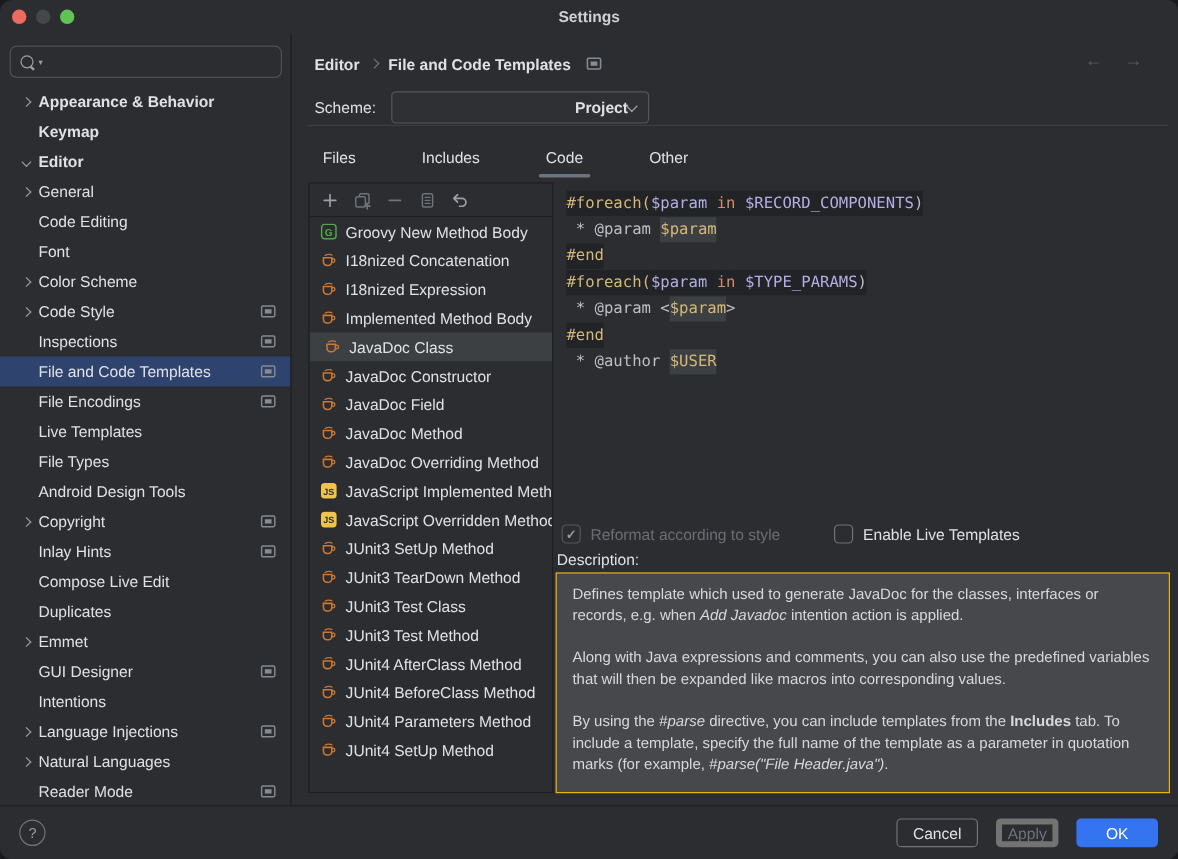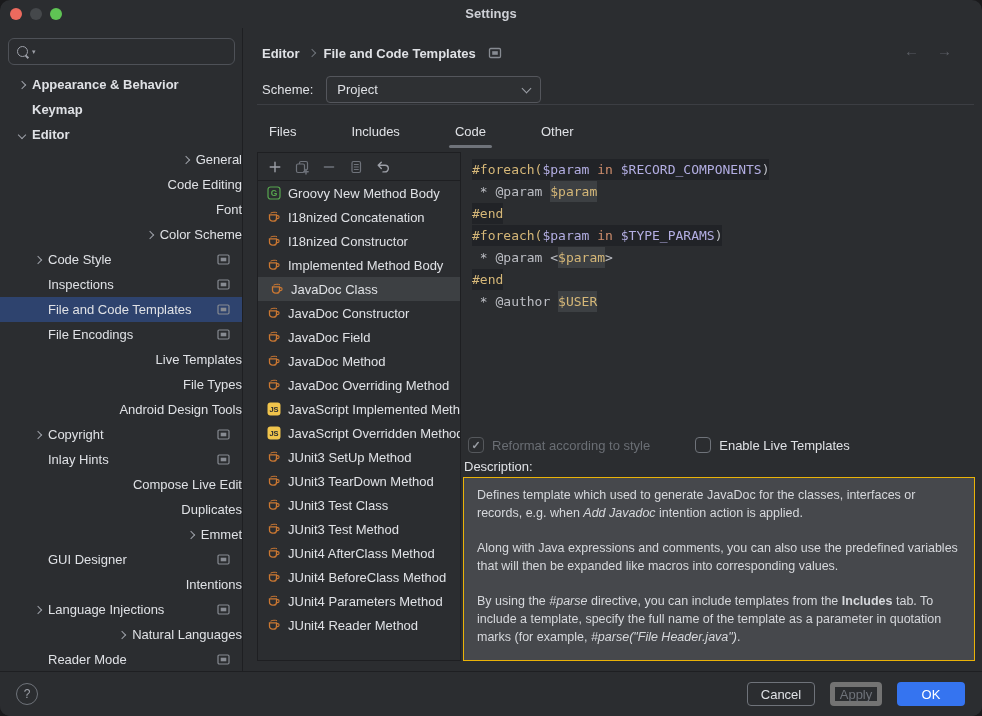--- a/index.html
+++ b/index.html
@@ -24,40 +24,40 @@
     border:1px solid #4E5157;border-radius:6px;display:flex;align-items:center;background:#2B2D30;}
   .mag{position:relative;width:9px;height:9px;border:1.5px solid #9DA0A8;border-radius:50%;margin-left:8px;flex:0 0 auto;}
   .mag::after{content:"";position:absolute;width:1.5px;height:4px;background:#9DA0A8;
     left:8px;top:8px;transform:rotate(-45deg);}
   .search-caret{font-size:7px;color:#9DA0A8;margin-left:4px;}
   .searchbox input{flex:1;background:transparent;border:none;outline:none;color:#DFE1E5;
     font-family:"Liberation Sans",sans-serif;font-size:13px;padding:0 6px;min-width:0;}
   .tree{position:absolute;left:0;right:0;top:44px;bottom:0;}
   .tree-row{display:flex;align-items:center;height:25px;cursor:default;}
   .tree-row.lv0{padding-left:12px;font-weight:bold;}
-  .tree-row.lv1{padding-left:28px;justify-content:flex-end;}
+  .tree-row.lv1{padding-left:12px;}
   .tree-row.selected{background:#2E436E;}
   .chev{width:20px;display:flex;align-items:center;justify-content:center;flex:0 0 auto;}
   .chev i{display:block;width:5px;height:5px;border-right:1.3px solid #9DA0A8;border-bottom:1.3px solid #9DA0A8;}
   .chev.right i{transform:rotate(-45deg);}
   .chev.down i{transform:rotate(45deg);}
   .tree-label{white-space:nowrap;}
   .screen{margin-left:auto;margin-right:12px;display:flex;align-items:center;flex:0 0 auto;}
   
   .main{position:absolute;left:242px;top:28px;right:0;bottom:44px;}
   .header{position:absolute;left:20px;top:12px;height:26px;display:flex;align-items:center;}
   .crumb{font-weight:bold;color:#DFE1E5;}
   .crumb-sep{margin:0 9px;display:flex;}
   .crumb-sep i{display:block;width:5px;height:5px;border-right:1.3px solid #6F737A;border-bottom:1.3px solid #6F737A;transform:rotate(-45deg);}
   .crumb-screen{margin-left:12px;display:flex;align-items:center;}
   .nav-arrows{position:absolute;right:30px;top:14px;display:flex;gap:18px;color:#5A5D63;font-size:15px;}
   .scheme-row{position:absolute;left:20px;top:48px;height:27px;display:flex;align-items:center;gap:13px;}
   .dropdown{width:193px;height:25px;border:1px solid #54565C;border-radius:4px;background:#2E3033;
     display:flex;align-items:center;padding:0 10px;}
-  .dropdown .val{font-weight:normal;flex:1;}
+  .dropdown .val{font-weight:bold;flex:1;text-align:right;}
   .dd-chev{display:block;width:6px;height:6px;border-right:1.4px solid #9DA0A8;border-bottom:1.4px solid #9DA0A8;transform:rotate(45deg);margin-top:-3px;}
   .hsep{position:absolute;left:15px;right:8px;top:76px;height:1px;background:#3C3E43;}
   .tabs{position:absolute;left:21px;top:90px;height:26px;display:flex;gap:43px;}
   .tab{position:relative;padding:0 6px;display:flex;align-items:center;}
   .tab.active::after{content:"";position:absolute;left:0;right:0;bottom:-4px;height:3px;
     background:#6F737A;border-radius:2px;}
   
   .list-panel{position:absolute;left:15px;top:124px;width:204px;height:509px;
     border:1px solid #1E1F22;box-sizing:border-box;overflow:hidden;}
   .list-toolbar{height:27px;border-bottom:1px solid #1E1F22;display:flex;align-items:center;padding-left:3px;}
@@ -386,21 +386,21 @@
             <span>I18nized Concatenation</span>
           </div>
           <div class="tpl-row">
             <span class="tpl-icon">
               <svg width="14" height="14" viewBox="0 0 14 14">
                 <path d="M2.5 4.8 h7 v3.4 a3 3 0 0 1 -3 3 h-1 a3 3 0 0 1 -3 -3 z" fill="none" stroke="#CC7832" stroke-width="1.3"></path>
                 <path d="M9.7 5.6 h.9 a1.5 1.5 0 0 1 0 3 h-.9" fill="none" stroke="#CC7832" stroke-width="1.1"></path>
                 <path d="M3.5 3.2 c2 -1.2 5 -1.2 6.5 -.4" fill="none" stroke="#CC7832" stroke-width="1"></path>
               </svg>
             </span>
-            <span>I18nized Constructor</span>
+            <span>I18nized Expression</span>
           </div>
           <div class="tpl-row">
             <span class="tpl-icon">
               <svg width="14" height="14" viewBox="0 0 14 14">
                 <path d="M2.5 4.8 h7 v3.4 a3 3 0 0 1 -3 3 h-1 a3 3 0 0 1 -3 -3 z" fill="none" stroke="#CC7832" stroke-width="1.3"></path>
                 <path d="M9.7 5.6 h.9 a1.5 1.5 0 0 1 0 3 h-.9" fill="none" stroke="#CC7832" stroke-width="1.1"></path>
                 <path d="M3.5 3.2 c2 -1.2 5 -1.2 6.5 -.4" fill="none" stroke="#CC7832" stroke-width="1"></path>
               </svg>
             </span>
             <span>Implemented Method Body</span>
@@ -544,21 +544,21 @@
             <span>JUnit4 Parameters Method</span>
           </div>
           <div class="tpl-row">
             <span class="tpl-icon">
               <svg width="14" height="14" viewBox="0 0 14 14">
                 <path d="M2.5 4.8 h7 v3.4 a3 3 0 0 1 -3 3 h-1 a3 3 0 0 1 -3 -3 z" fill="none" stroke="#CC7832" stroke-width="1.3"></path>
                 <path d="M9.7 5.6 h.9 a1.5 1.5 0 0 1 0 3 h-.9" fill="none" stroke="#CC7832" stroke-width="1.1"></path>
                 <path d="M3.5 3.2 c2 -1.2 5 -1.2 6.5 -.4" fill="none" stroke="#CC7832" stroke-width="1"></path>
               </svg>
             </span>
-            <span>JUnit4 Reader Method</span>
+            <span>JUnit4 SetUp Method</span>
           </div>
         </div>
     </div>
 
     <div class="editor" id="editor">
         <div class="code-line"><span class="tk-dir blk-n">#foreach(</span><span class="tk-var blk-n">$param</span><span class="tk-plain blk-n"> </span><span class="tk-kw blk-n">in</span><span class="tk-plain blk-n"> </span><span class="tk-var blk-n">$RECORD_COMPONENTS</span><span class="tk-plain blk-n">)</span></div>
         <div class="code-line"><span class="tk-plain"> * @param </span><span class="tk-val blk-v">$param</span></div>
         <div class="code-line"><span class="tk-dir blk-n">#end</span></div>
         <div class="code-line"><span class="tk-dir blk-n">#foreach(</span><span class="tk-var blk-n">$param</span><span class="tk-plain blk-n"> </span><span class="tk-kw blk-n">in</span><span class="tk-plain blk-n"> </span><span class="tk-var blk-n">$TYPE_PARAMS</span><span class="tk-plain blk-n">)</span></div>
         <div class="code-line"><span class="tk-plain"> * @param &lt;</span><span class="tk-val blk-v">$param</span><span class="tk-plain">&gt;</span></div>

